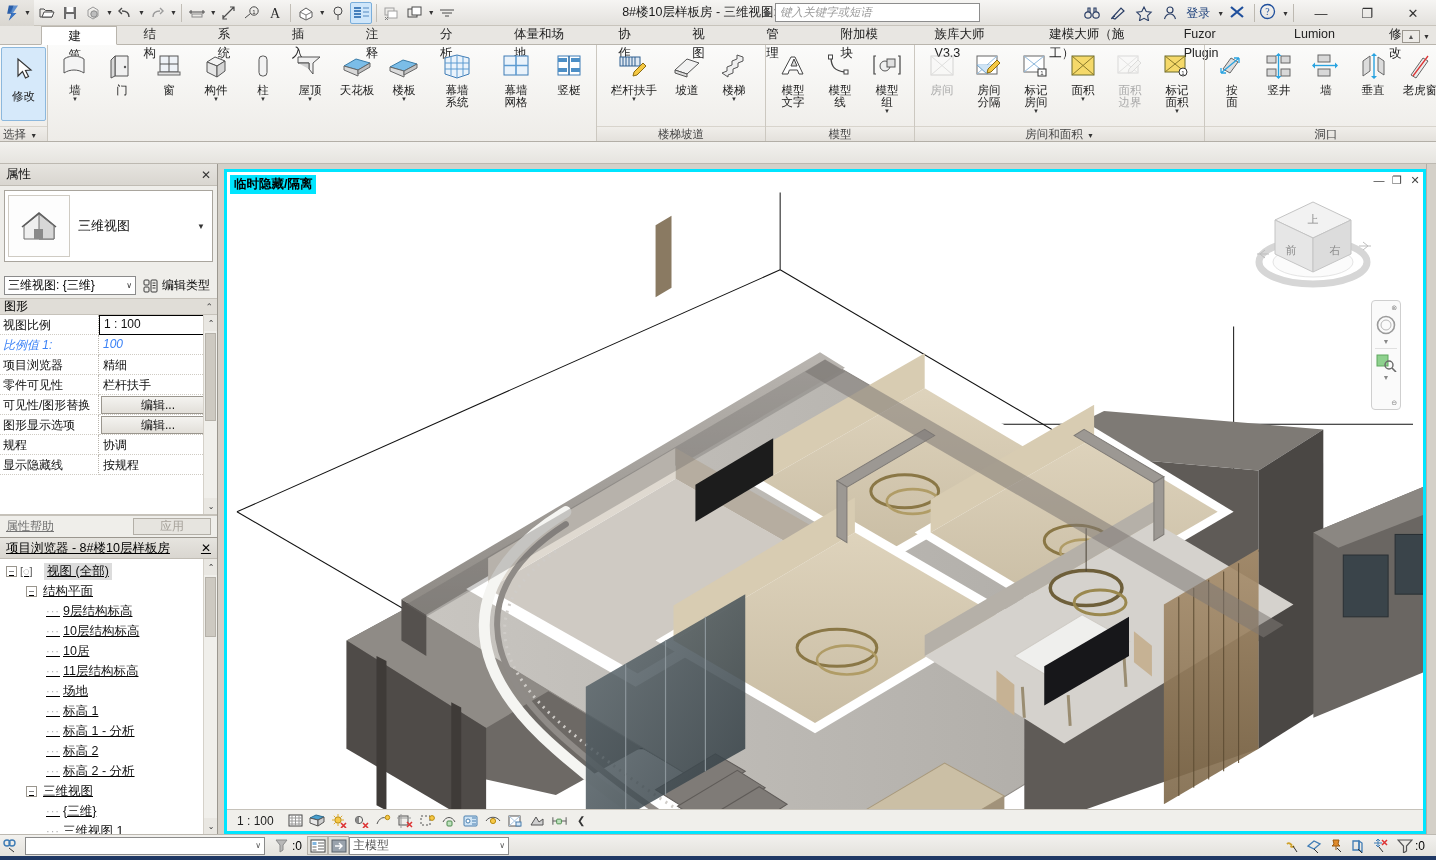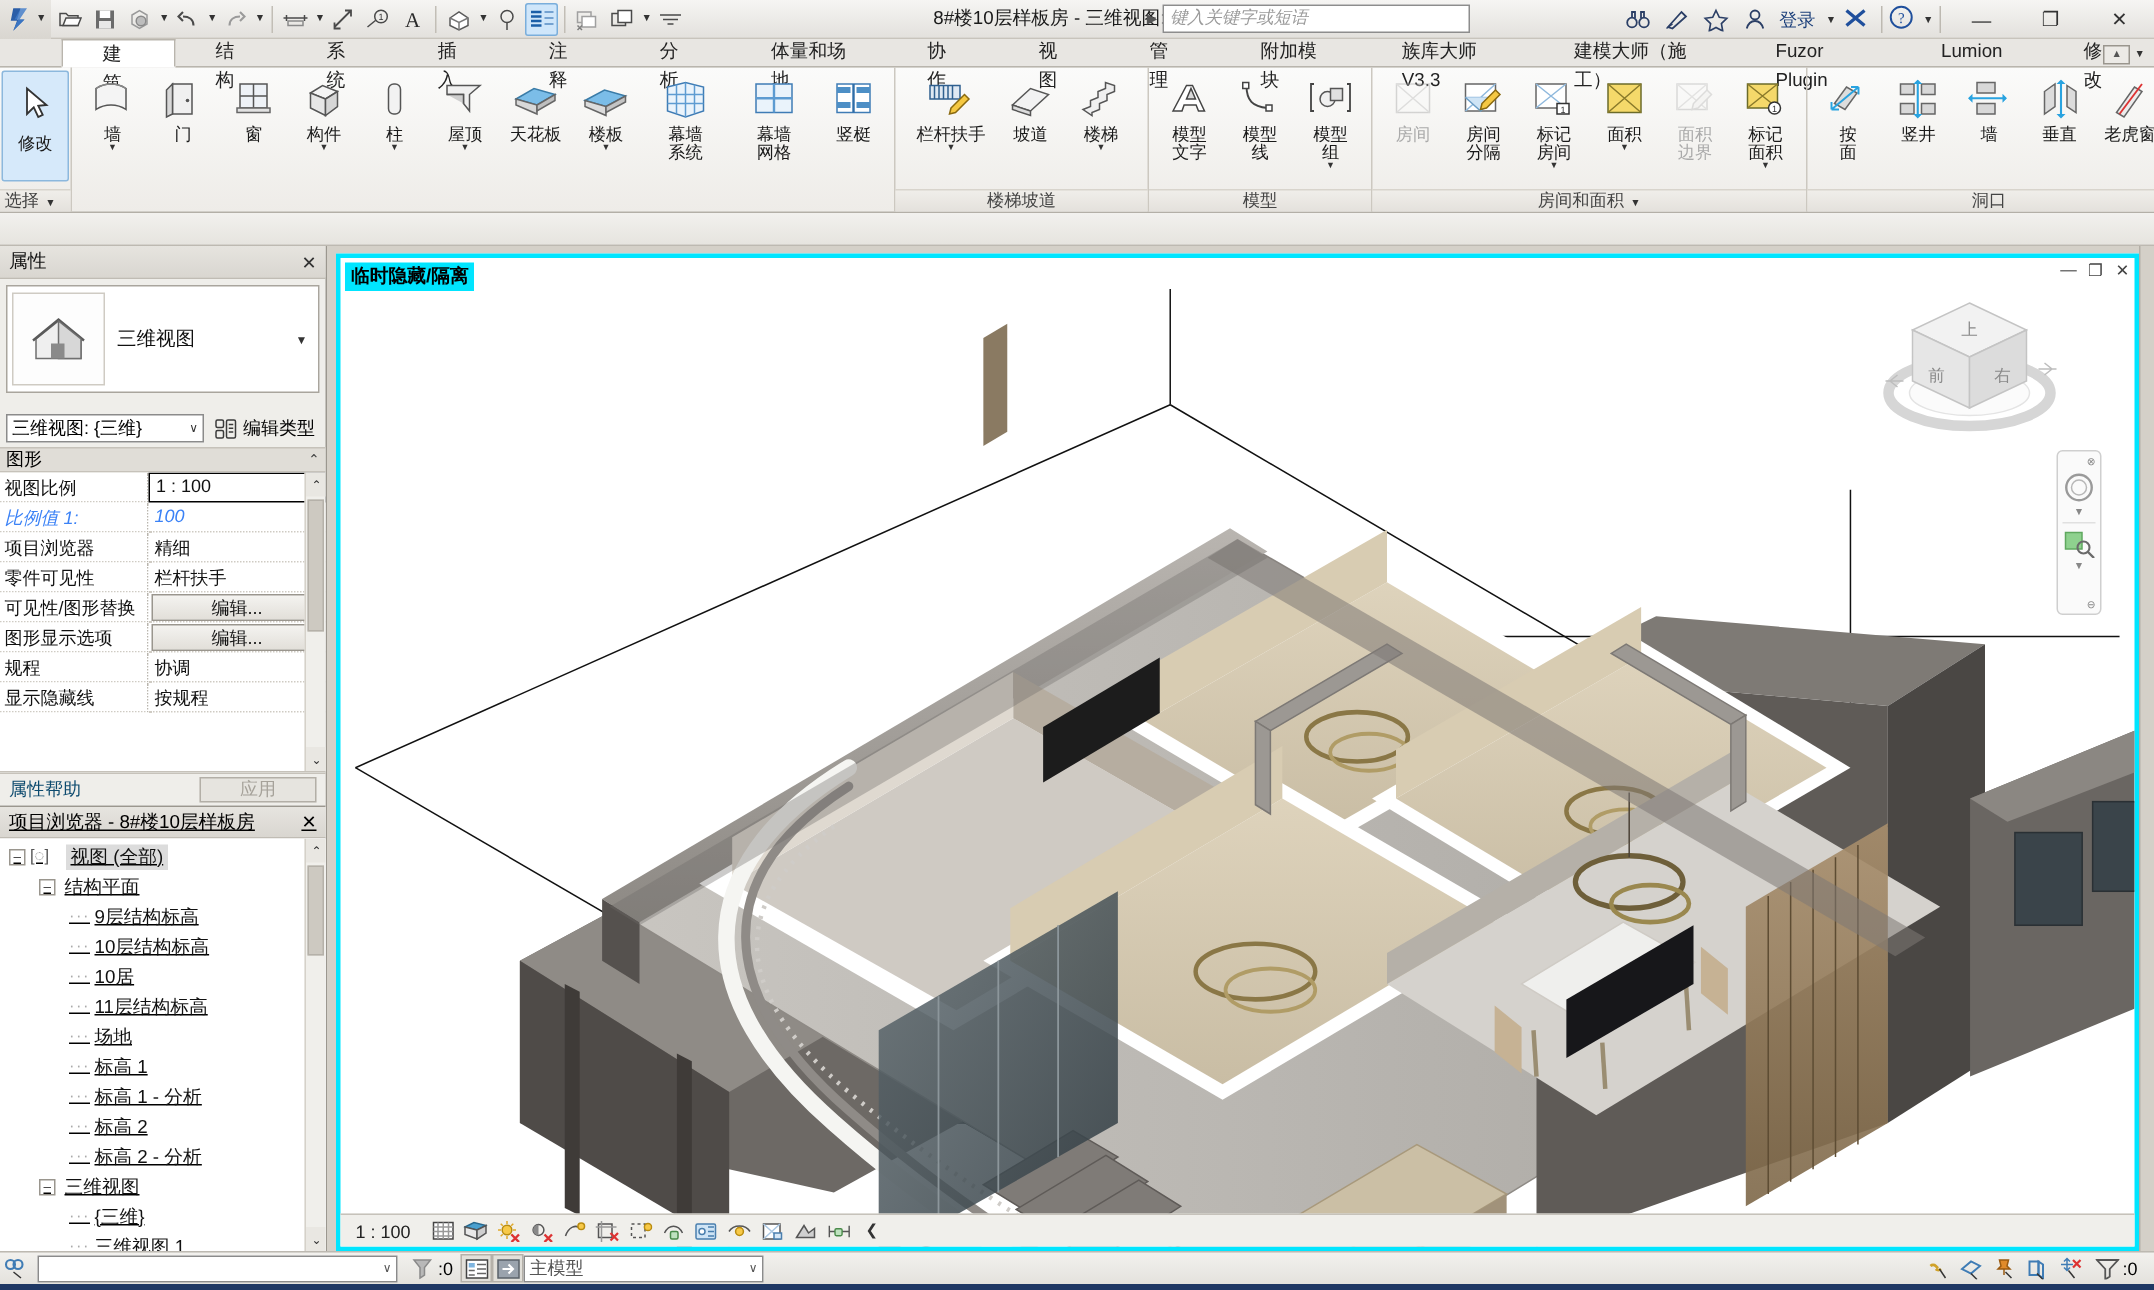--- a/index.html
+++ b/index.html
@@ -108,21 +108,21 @@
   .pvbtn{height:18px;margin:1px 2px;border:1px solid #9a968e;
          background:linear-gradient(#f4f3f0,#e2dfd9);display:flex;align-items:center;
          justify-content:center;font-size:12px;}
   .pscroll{position:absolute;right:0;top:0;width:14px;height:100%;background:#f0efeb;
            border-left:1px solid #d5d1c9;}
   .pthumb{position:absolute;left:1px;top:18px;width:11px;height:88px;background:#cdc9c1;border:1px solid #b5b1a9;}
   .parrow{position:absolute;left:0;width:14px;height:16px;display:flex;align-items:center;
           justify-content:center;font-size:8px;color:#333;background:#e9e7e2;}
   .propfoot{height:22px;display:flex;align-items:center;justify-content:space-between;
             padding:0 6px;background:#efeeea;border-top:1px solid #c6c2ba;}
-  .phelp{color:#0c4a6e;font-size:12px;}
+  .phelp{color:#737373;text-decoration:underline;font-size:12px;}
   .applybtn{width:78px;height:17px;border:1px solid #b3afa7;background:#e6e4df;color:#a6a29a;
             font-size:12px;display:flex;align-items:center;justify-content:center;}
 
   .browser{height:297px;display:flex;flex-direction:column;background:#fff;border-top:1px solid #9b978f;text-decoration:underline;}
   .bhdr{height:21px;display:flex;align-items:center;justify-content:space-between;padding:0 6px;
         background:linear-gradient(#e6e4df,#d9d6d0);border-bottom:1px solid #c0bcb4;}
   .bhdr .t{font-size:12.5px;}
   .btree{flex:1;position:relative;overflow:hidden;background:#fff;padding-top:2px;}
   .tnode{height:20px;display:flex;align-items:center;font-size:12.5px;color:#111;white-space:nowrap;}
   .tnode .exp{width:11px;height:11px;border:1px solid #9a968e;background:#fff;font-size:9px;

